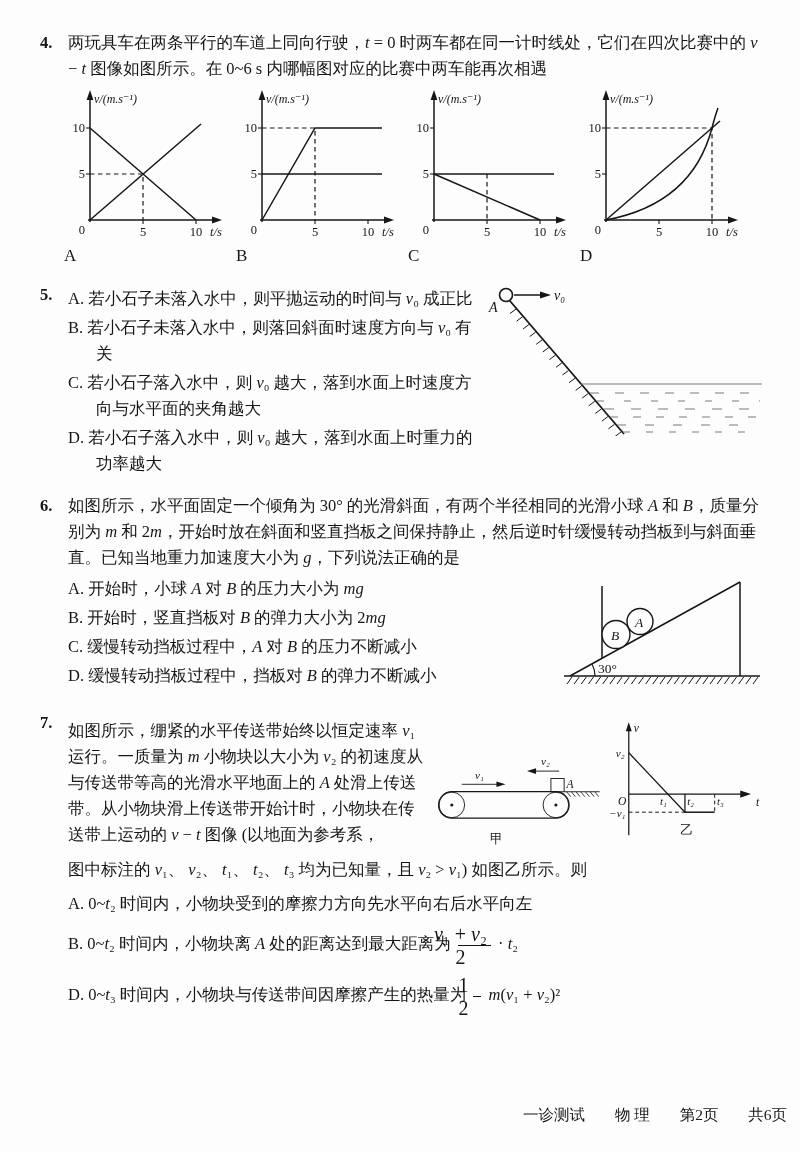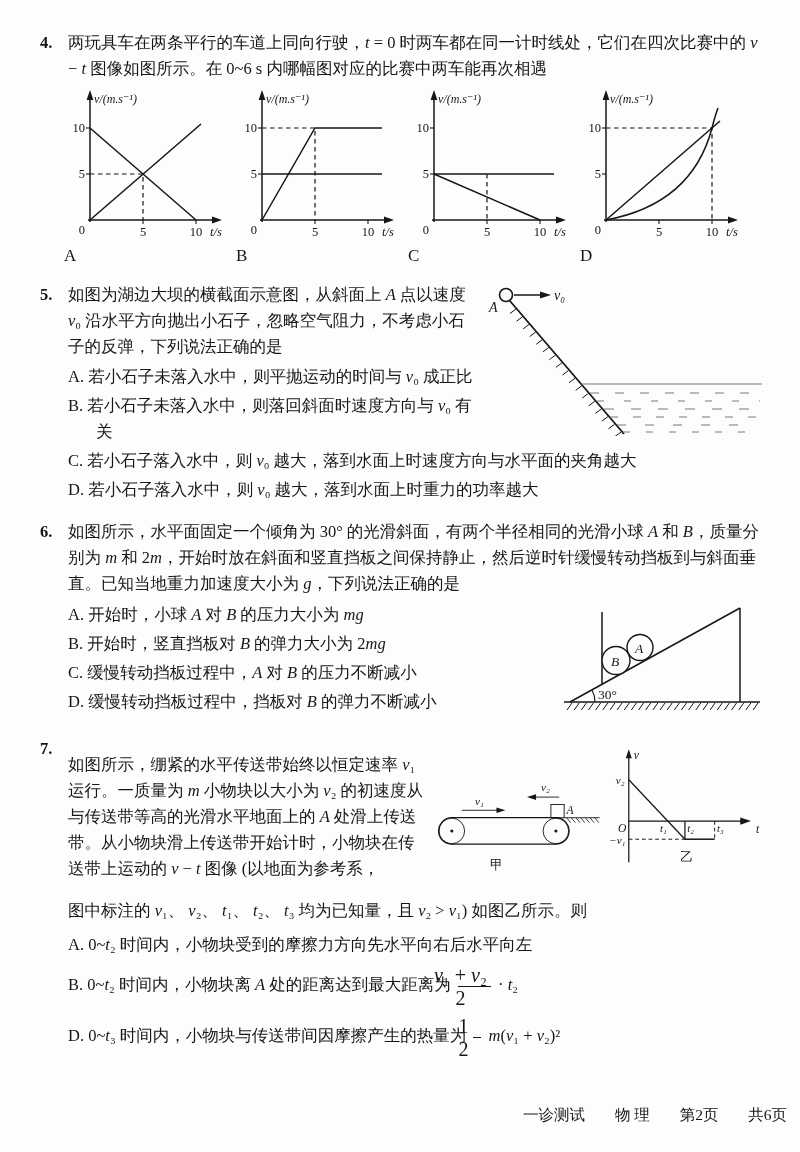--- a/index.html
+++ b/index.html
@@ -22,21 +22,21 @@
   .ah{fill:#161616;stroke:none}
   .lbl{font-size:12.5px}
   .it{font-style:italic}
   .ylab{font-size:12px;font-style:italic}
   g[data-hatch] line{stroke:#161616;stroke-width:1}
   .water{stroke:#7a7a7a;stroke-width:1.1;fill:none}
   .frac{display:inline-block;text-align:center;vertical-align:middle;line-height:1.1;font-size:20px;margin:0 3px}
   .frac .num{display:block;border-bottom:1.4px solid #161616;padding:0 4px}
   .frac .den{display:block}
   .sec{margin-top:16px}
-  .q7row{display:flex;align-items:flex-end}
+  .q7row{display:flex;align-items:center}
   .q7text{width:360px;flex:none}
   .footer{position:absolute;left:0;right:0;bottom:24px;text-align:right;font-size:15.5px}
   .footer span{margin:0 13px}
   figure{margin:0}
 </style>
 </head>
 <body>
 
 <div class="page">
 
@@ -176,21 +176,20 @@
         <line class="water" x1="97" y1="100" x2="278" y2="100"></line>
         <g>
           <path class="water" d="M106,109 H276" stroke-dasharray="9,16"></path>
           <path class="water" d="M113,117 H276" stroke-dasharray="7,20"></path>
           <path class="water" d="M120,125 H272" stroke-dasharray="10,17"></path>
           <path class="water" d="M126,133 H276" stroke-dasharray="8,15"></path>
           <path class="water" d="M133,141 H270" stroke-dasharray="9,19"></path>
           <path class="water" d="M139,148 H276" stroke-dasharray="7,16"></path>
         </g>
       </svg>
-      <div>如图为湖边大坝的横截面示意图，从斜面上 <i>A</i> 点以速度 <i>v</i>₀ 沿水平方向抛出小石子，忽略空气阻力，不考虑小石子的反弹，下列说法正确的是</div>
       <div style="margin-top:4px">
         <div class="opt">A. 若小石子未落入水中，则平抛运动的时间与 <i>v</i>₀ 成正比</div>
         <div class="opt">B. 若小石子未落入水中，则落回斜面时速度方向与 <i>v</i>₀ 有关</div>
         <div class="opt">C. 若小石子落入水中，则 <i>v</i>₀ 越大，落到水面上时速度方向与水平面的夹角越大</div>
         <div class="opt">D. 若小石子落入水中，则 <i>v</i>₀ 越大，落到水面上时重力的功率越大</div>
       </div>
     </div>
   </section>
 
   <section class="q sec">
@@ -296,21 +295,21 @@
           <path class="k2" d="M98,114 H134"></path>
           <path class="dash" d="M30,114 H98"></path>
           <path class="dash" d="M134,92 V114"></path>
           <text class="it" x="72" y="105" font-size="13" text-anchor="middle">t₁</text>
           <text class="it" x="105" y="105" font-size="13" text-anchor="middle">t₂</text>
           <text class="it" x="141" y="105" font-size="13" text-anchor="middle">t₃</text>
           <text x="100" y="140" font-size="15.5" text-anchor="middle">乙</text>
         </svg>
       </div>
 
-      <div style="margin-top:16px">图中标注的 <i>v</i>₁、 <i>v</i>₂、 <i>t</i>₁、 <i>t</i>₂、 <i>t</i>₃ 均为已知量，且 <i>v</i>₂ &gt; <i>v</i>₁) 如图乙所示。则</div>
+      <div style="margin-top:1px">图中标注的 <i>v</i>₁、 <i>v</i>₂、 <i>t</i>₁、 <i>t</i>₂、 <i>t</i>₃ 均为已知量，且 <i>v</i>₂ &gt; <i>v</i>₁) 如图乙所示。则</div>
 
       <div style="margin-top:8px">
         <div class="opt">A. 0~<i>t</i>₂ 时间内，小物块受到的摩擦力方向先水平向右后水平向左</div>
         <div class="opt" style="margin-top:6px">
           <span>B. 0~<i>t</i>₂ 时间内，小物块离 <i>A</i> 处的距离达到最大距离为 </span><span class="frac"><span class="num"><i>v</i>₁ + <i>v</i>₂</span><span class="den">2</span></span><span> · <i>t</i>₂</span>
         </div>
         <div class="opt" style="margin-top:6px">
           <span>D. 0~<i>t</i>₃ 时间内，小物块与传送带间因摩擦产生的热量为 </span><span class="frac"><span class="num">1</span><span class="den">2</span></span><span> <i>m</i>(<i>v</i>₁ + <i>v</i>₂)²</span>
         </div>
       </div>

